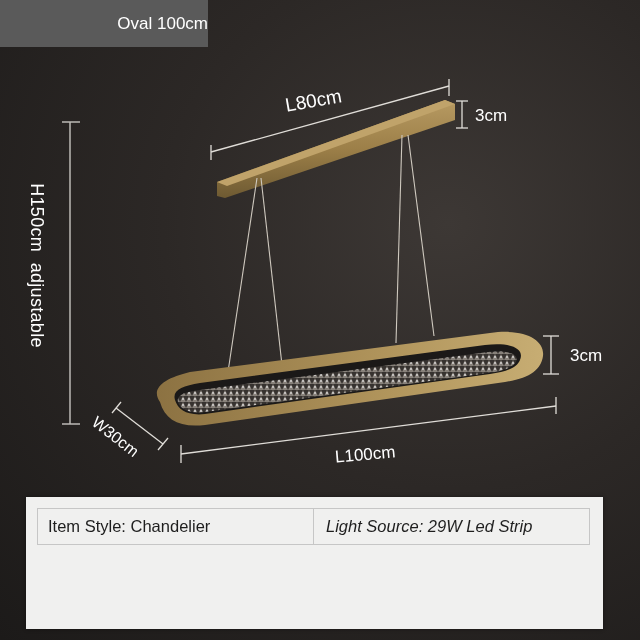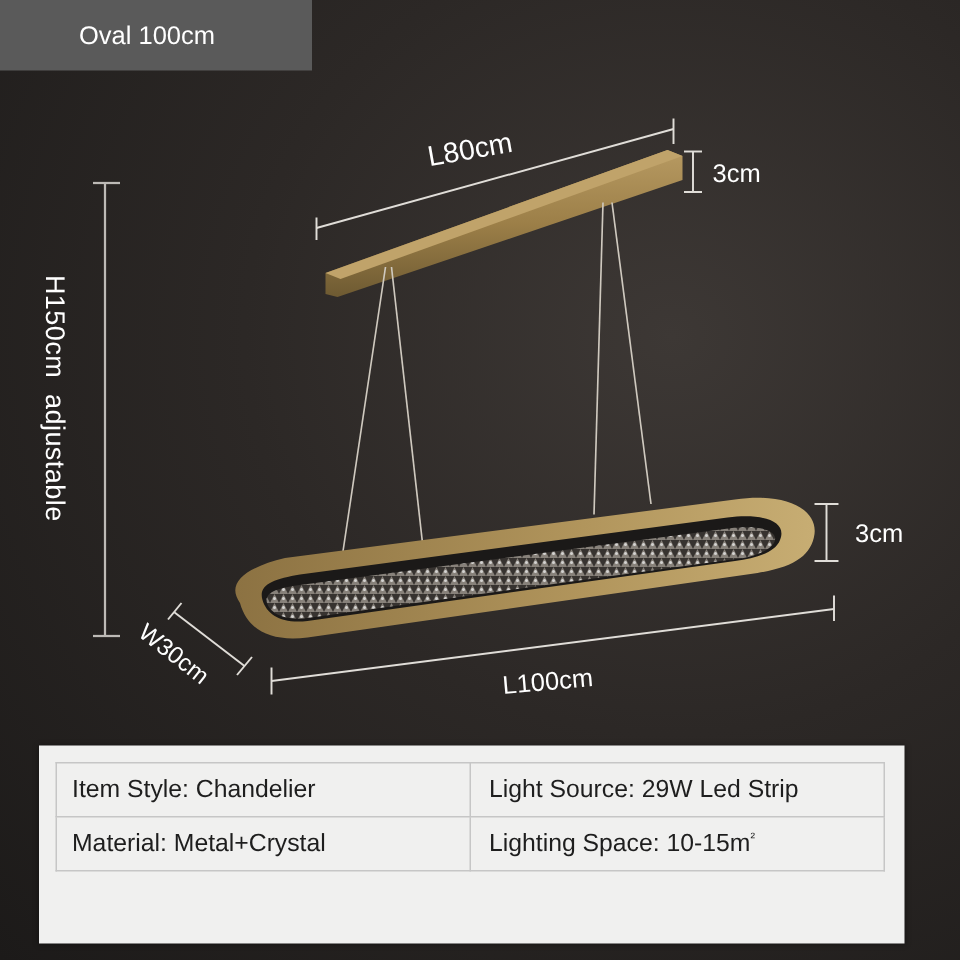--- a/index.html
+++ b/index.html
@@ -4,21 +4,21 @@
   <style>
     html, body { margin:0; padding:0; }
     body {
       width:640px; height:640px; position:relative; overflow:hidden;
       background: radial-gradient(ellipse at 70% 35%, #3d3835 0%, #2c2826 45%, #1c1a19 100%);
       font-family: "Liberation Sans", sans-serif;
     }
     .variant-badge {
       position:absolute; left:0; top:0; width:208px; height:47px;
       background:#5a5a5a; color:#fff; font-size:17px;
-      display:flex; align-items:center; justify-content:center;
+      display:flex; align-items:center; justify-content:flex-end;
     }
     .variant-badge span { margin-left:-12px; }
     svg.scene { position:absolute; left:0; top:0; }
     .dim-label { position:absolute; color:#fff; font-size:17px; white-space:nowrap; }
     .lbl-l80 { left:285px; top:90px; transform:rotate(-10deg); font-size:19px; }
     .lbl-3a { left:475px; top:106px; }
     .lbl-3b { left:570px; top:346px; }
     .lbl-l100 { left:335px; top:445px; transform:rotate(-5deg); }
     .lbl-w30 { left:88px; top:428px; transform:rotate(38deg); font-size:16px; }
     .lbl-h150 { left:-46px; top:255px; transform:rotate(90deg); font-size:18px; letter-spacing:0.3px; }
@@ -28,21 +28,21 @@
     }
     .spec-table {
       position:absolute; left:11px; top:11px; width:553px;
       border-collapse:collapse; table-layout:fixed;
     }
     .spec-table td {
       border:1px solid #c6c6c6; height:35px; padding:0 0 0 10px;
       font-size:16.5px; color:#1e1e1e; white-space:nowrap;
     }
     .spec-table td.c1 { width:265px; }
-    .spec-table td.c2 { padding-left:12px; }
+    .spec-table td.c2 { padding-left:12px;font-style:italic; }
     sup { font-size:9px; vertical-align:6px; }
   </style>
 </head>
 <body>
 
 <div class="variant-badge">
   <span>Oval 100cm</span>
 </div>
 
 <svg class="scene" width="640" height="640" viewBox="0 0 640 640">
@@ -126,19 +126,15 @@
 <div class="dim-label lbl-w30">W30cm</div>
 <div class="dim-label lbl-h150" style="white-space:pre;">H150cm  adjustable</div>
 
 <div class="spec-card">
   <table class="spec-table">
     <tbody>
         <tr>
       <td class="c1">Item Style: Chandelier</td>
       <td class="c2">Light Source: 29W Led Strip</td>
     </tr>
-    <tr>
-      <td class="c1">Material: Metal+Crystal</td>
-      <td class="c2"><span>Lighting Space: 10-15m</span><sup>²</sup></td>
-    </tr>
   </tbody>
     </table>
 </div>
 
 </body></html>

